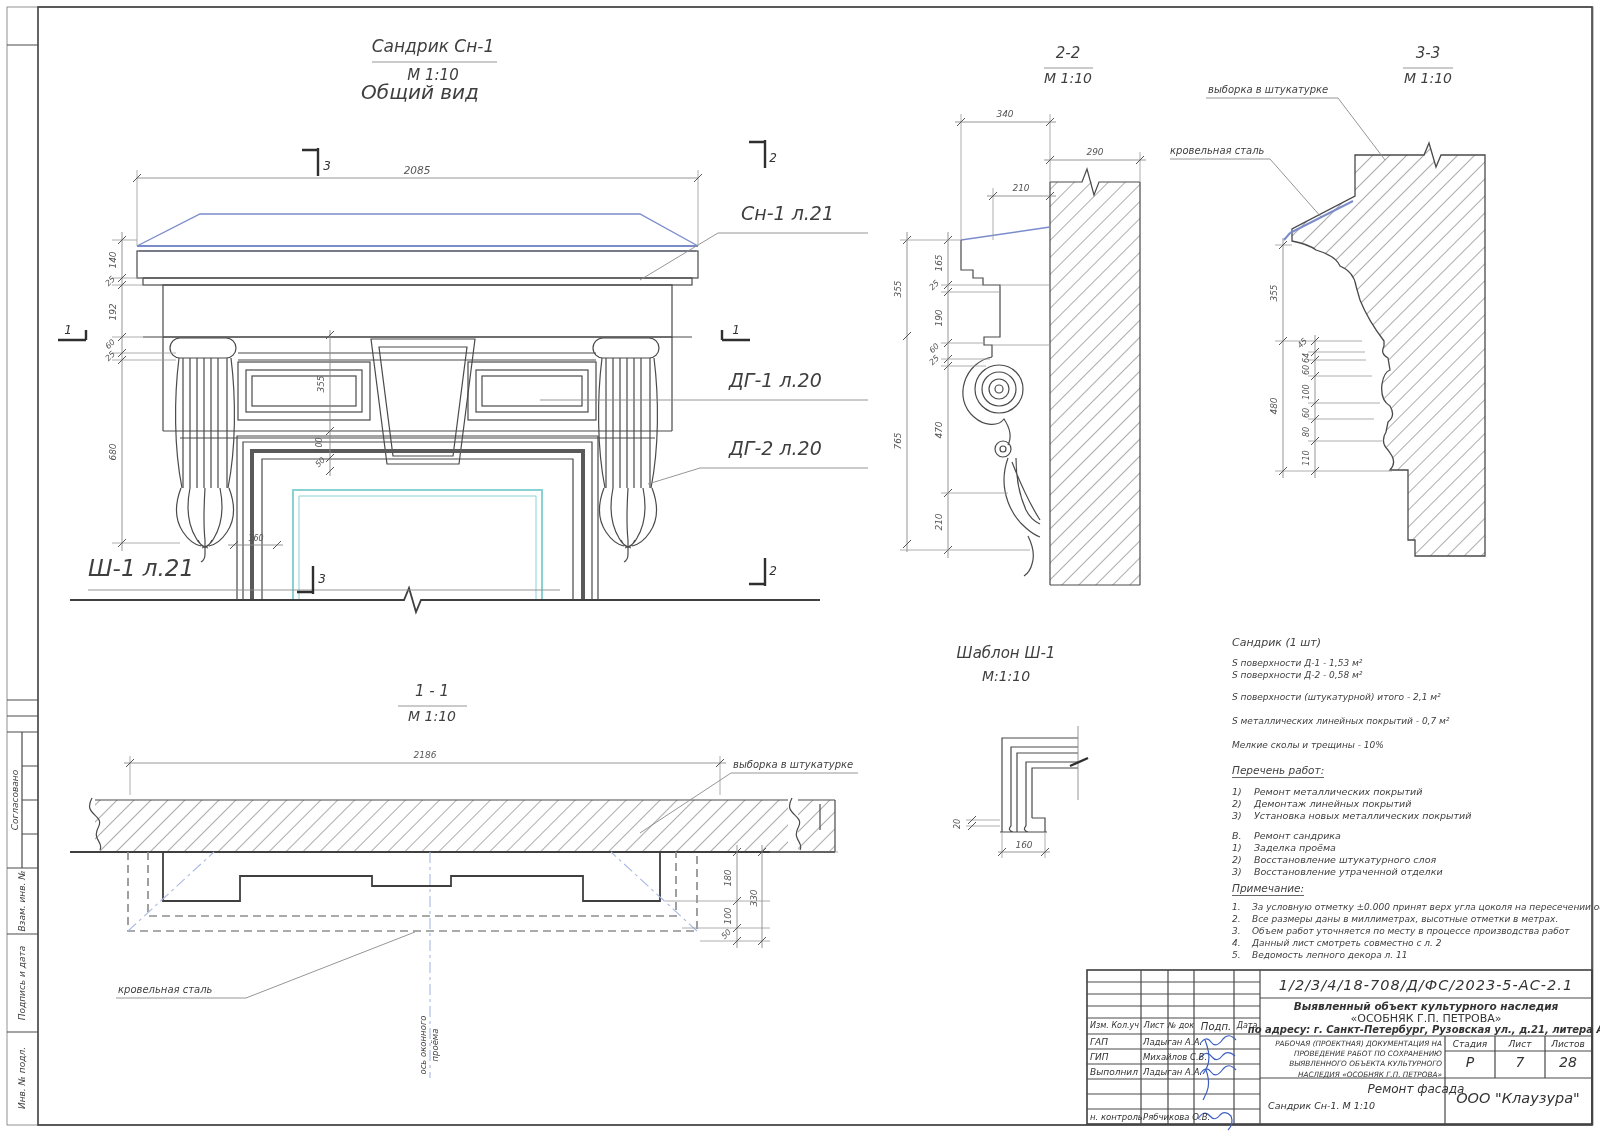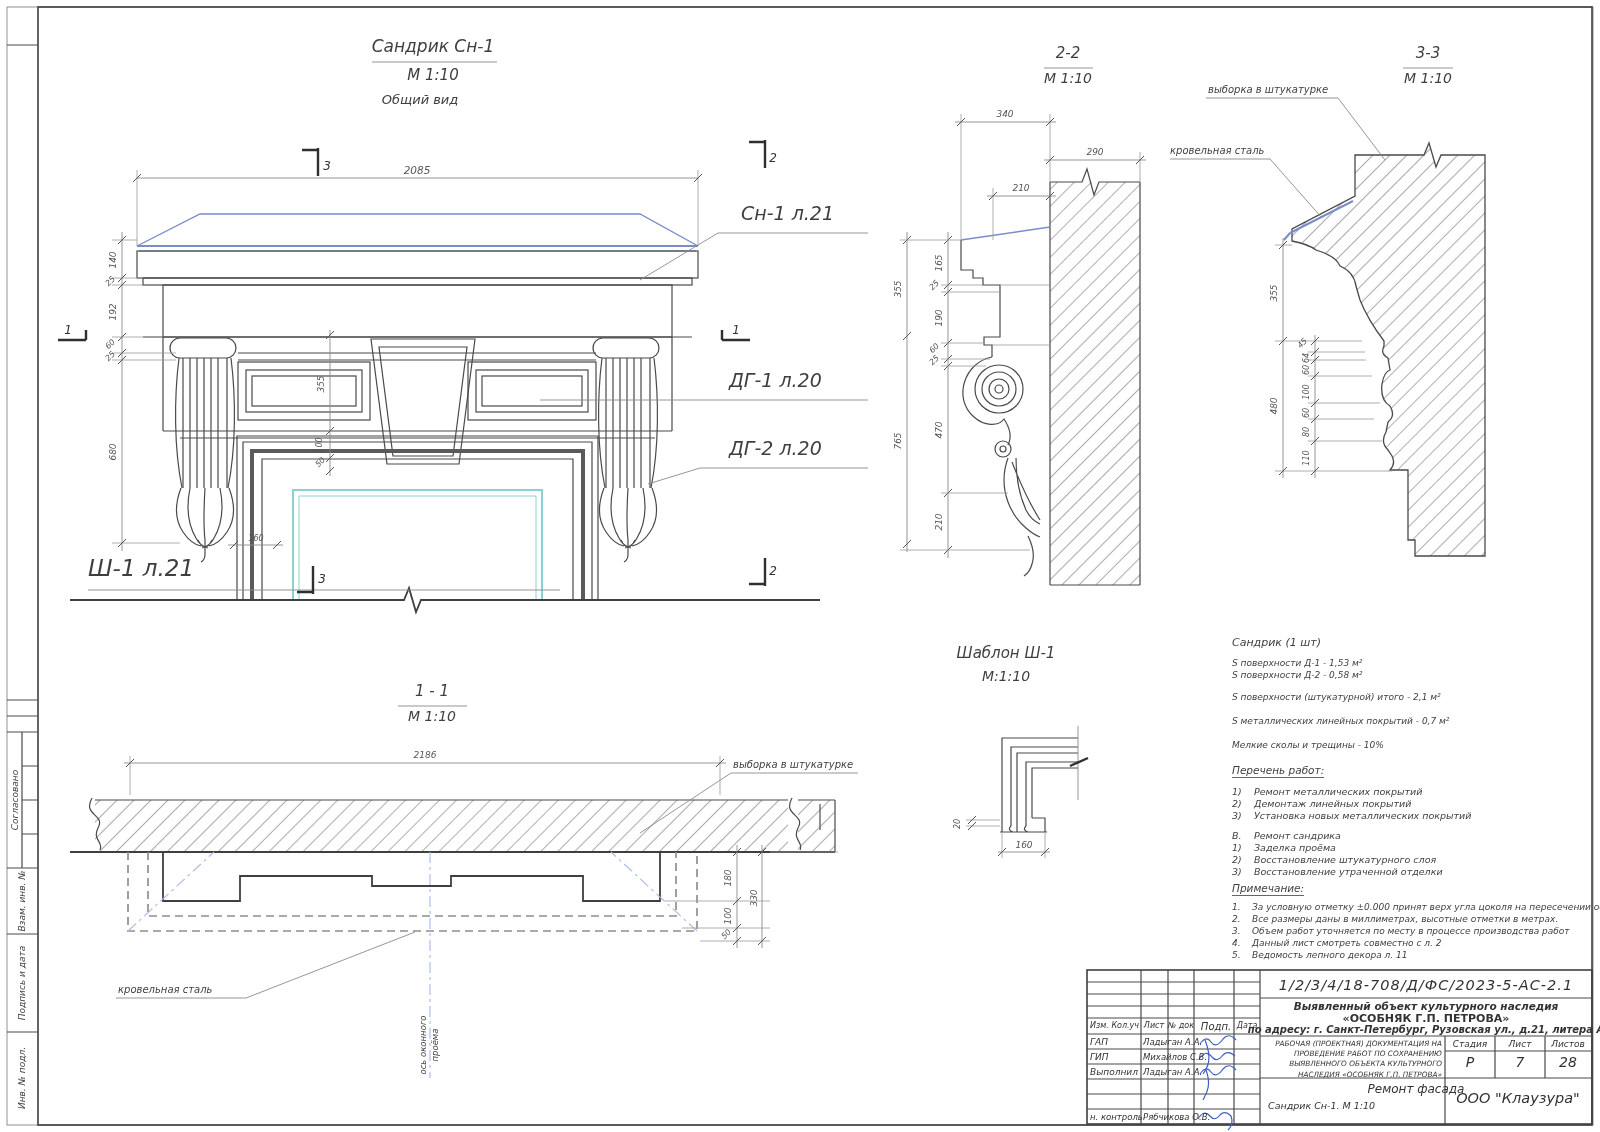--- a/index.html
+++ b/index.html
@@ -289,21 +289,21 @@
       <path class="sig" d="M1200,1044 q6,-9 11,-2 q5,7 12,-3 q6,-7 13,1 M1205,1040 c8,20 2,28 -2,34"></path>
       <path class="sig" d="M1199,1059 q7,-10 13,-2 q5,6 11,-2 q5,-5 12,1"></path>
       <path class="sig" d="M1200,1074 q6,-9 11,-2 q5,7 12,-3 q6,-7 13,1 M1206,1070 c6,16 0,24 -3,30"></path>
       <path class="sig" d="M1198,1119 q6,-10 12,-3 q5,6 10,-1 q5,-5 11,1 q3,8 -3,14"></path>
     </g>
   </g>
 </svg>
 
 <div class="t ctr" style="left:433px;top:36px;font-size:17px">Сандрик Сн-1</div>
 <div class="t ctr" style="left:433px;top:66px;font-size:15px">М 1:10</div>
-<div class="t ctr" style="left:420px;top:92px;font-size:13px">Общий вид</div>
+<div class="t ctr" style="left:420px;top:80px;font-size:20px">Общий вид</div>
 <div class="t ctr" style="left:1068px;top:44px;font-size:15px">2-2</div>
 <div class="t ctr" style="left:1068px;top:70px;font-size:14px">М 1:10</div>
 <div class="t ctr" style="left:1428px;top:44px;font-size:15px">3-3</div>
 <div class="t ctr" style="left:1428px;top:70px;font-size:14px">М 1:10</div>
 <div class="t ctr" style="left:432px;top:682px;font-size:15px">1 - 1</div>
 <div class="t ctr" style="left:432px;top:708px;font-size:14px">М 1:10</div>
 <div class="t ctr" style="left:1006px;top:644px;font-size:15px">Шаблон Ш-1</div>
 <div class="t ctr" style="left:1006px;top:668px;font-size:14px">М:1:10</div>
 
 <div class="t" style="left:741px;top:202px;font-size:19px">Сн-1 л.21</div>
@@ -341,21 +341,21 @@
   <div class="t" style="left:1232px;top:902px;font-size:9px"><span class="n" style="width:20px">1.</span><span>За условную отметку ±0.000 принят верх угла цоколя на пересечении осей "7" и "А".</span></div>
   <div class="t" style="left:1232px;top:914px;font-size:9px"><span class="n" style="width:20px">2.</span><span>Все размеры даны в миллиметрах, высотные отметки в метрах.</span></div>
   <div class="t" style="left:1232px;top:926px;font-size:9px"><span class="n" style="width:20px">3.</span><span>Объем работ уточняется по месту в процессе производства работ</span></div>
   <div class="t" style="left:1232px;top:938px;font-size:9px"><span class="n" style="width:20px">4.</span><span>Данный лист смотреть совместно с л. 2</span></div>
   <div class="t" style="left:1232px;top:950px;font-size:9px"><span class="n" style="width:20px">5.</span><span>Ведомость лепного декора л. 11</span></div>
 </div>
 
 <div>
   <div class="tb ctr" style="left:1426px;top:977px;font-size:14.5px;letter-spacing:1px">1/2/3/4/18-708/Д/ФС/2023-5-АС-2.1</div>
   <div class="tb ctr" style="left:1426px;top:1000px;font-size:10.5px;font-weight:bold">Выявленный объект культурного наследия</div>
-  <div class="tb ctr" style="left:1426px;top:1012px;font-size:11px;font-weight:bold;font-style:normal">«ОСОБНЯК Г.П. ПЕТРОВА»</div>
+  <div class="tb ctr" style="left:1426px;top:1012px;font-size:11px;font-weight:normal;font-style:normal">«ОСОБНЯК Г.П. ПЕТРОВА»</div>
   <div class="tb ctr" style="left:1426px;top:1024px;font-size:10px;font-weight:bold">по адресу: г. Санкт-Петербург, Рузовская ул., д.21, литера А</div>
   <div class="tb" style="left:1090px;top:1021px;font-size:8px"><span>Изм.</span> <span>Кол.уч</span></div>
   <div class="tb ctr" style="left:1154px;top:1021px;font-size:8px">Лист</div>
   <div class="tb ctr" style="left:1181px;top:1021px;font-size:8px">№ док</div>
   <div class="tb ctr" style="left:1216px;top:1021px;font-size:10px">Подп.</div>
   <div class="tb ctr" style="left:1247px;top:1021px;font-size:8px">Дата</div>
   <div class="tb" style="left:1090px;top:1037px;font-size:9px">ГАП</div>
   <div class="tb" style="left:1143px;top:1037px;font-size:8.5px">Ладыган А.А.</div>
   <div class="tb" style="left:1090px;top:1052px;font-size:9px">ГИП</div>
   <div class="tb" style="left:1143px;top:1052px;font-size:8.5px">Михайлов С.В.</div>

